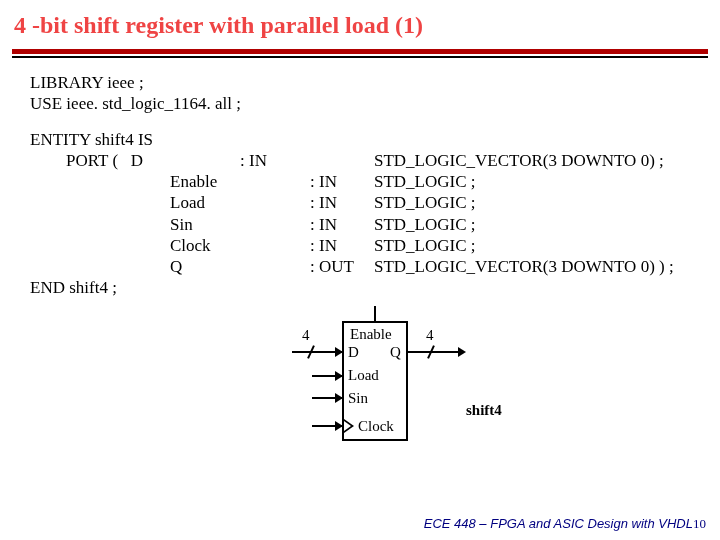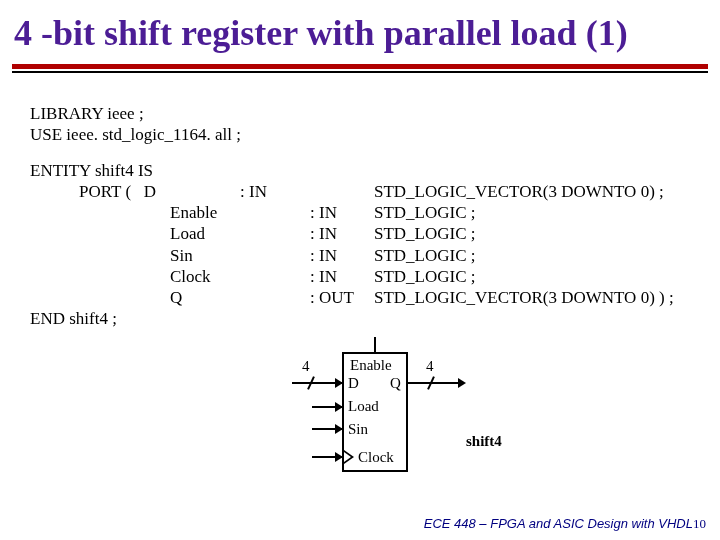--- a/index.html
+++ b/index.html
@@ -5,45 +5,45 @@
   * { margin: 0; padding: 0; box-sizing: border-box; }
   body {
     width: 720px;
     height: 540px;
     background: #fff;
     font-family: "Times New Roman", Times, serif;
     position: relative;
     overflow: hidden;
   }
   .title {
-    font-size: 36px;
+    font-size: 24px;
     font-weight: bold;
-    color: #4c1d95;
+    color: #ef4444;
     padding: 12px 14px 10px 14px;
   }
   .rule-outer {
     margin: 0 12px 0 12px;
   }
   .rule-red {
     height: 5px;
     background: #b00000;
   }
   .rule-thin {
     height: 2px;
     background: #000;
     margin-top: 2px;
   }
   .content {
-    padding: 30px 10px 0 30px;
+    padding: 14px 10px 0 30px;
     font-size: 17px;
     line-height: 1.25;
     color: #000;
   }
   .vhdl-block { white-space: nowrap; }
-  .indent1 { margin-left: 49px; }
+  .indent1 { margin-left: 36px; }
   .port-grid {
     display: grid;
     grid-template-columns: 140px 70px 70px 64px auto;
     margin-left: 0;
   }
   .port-grid > div { padding: 0; }
   .blockdiag {
     position: relative;
     width: 720px;
     height: 150px;

